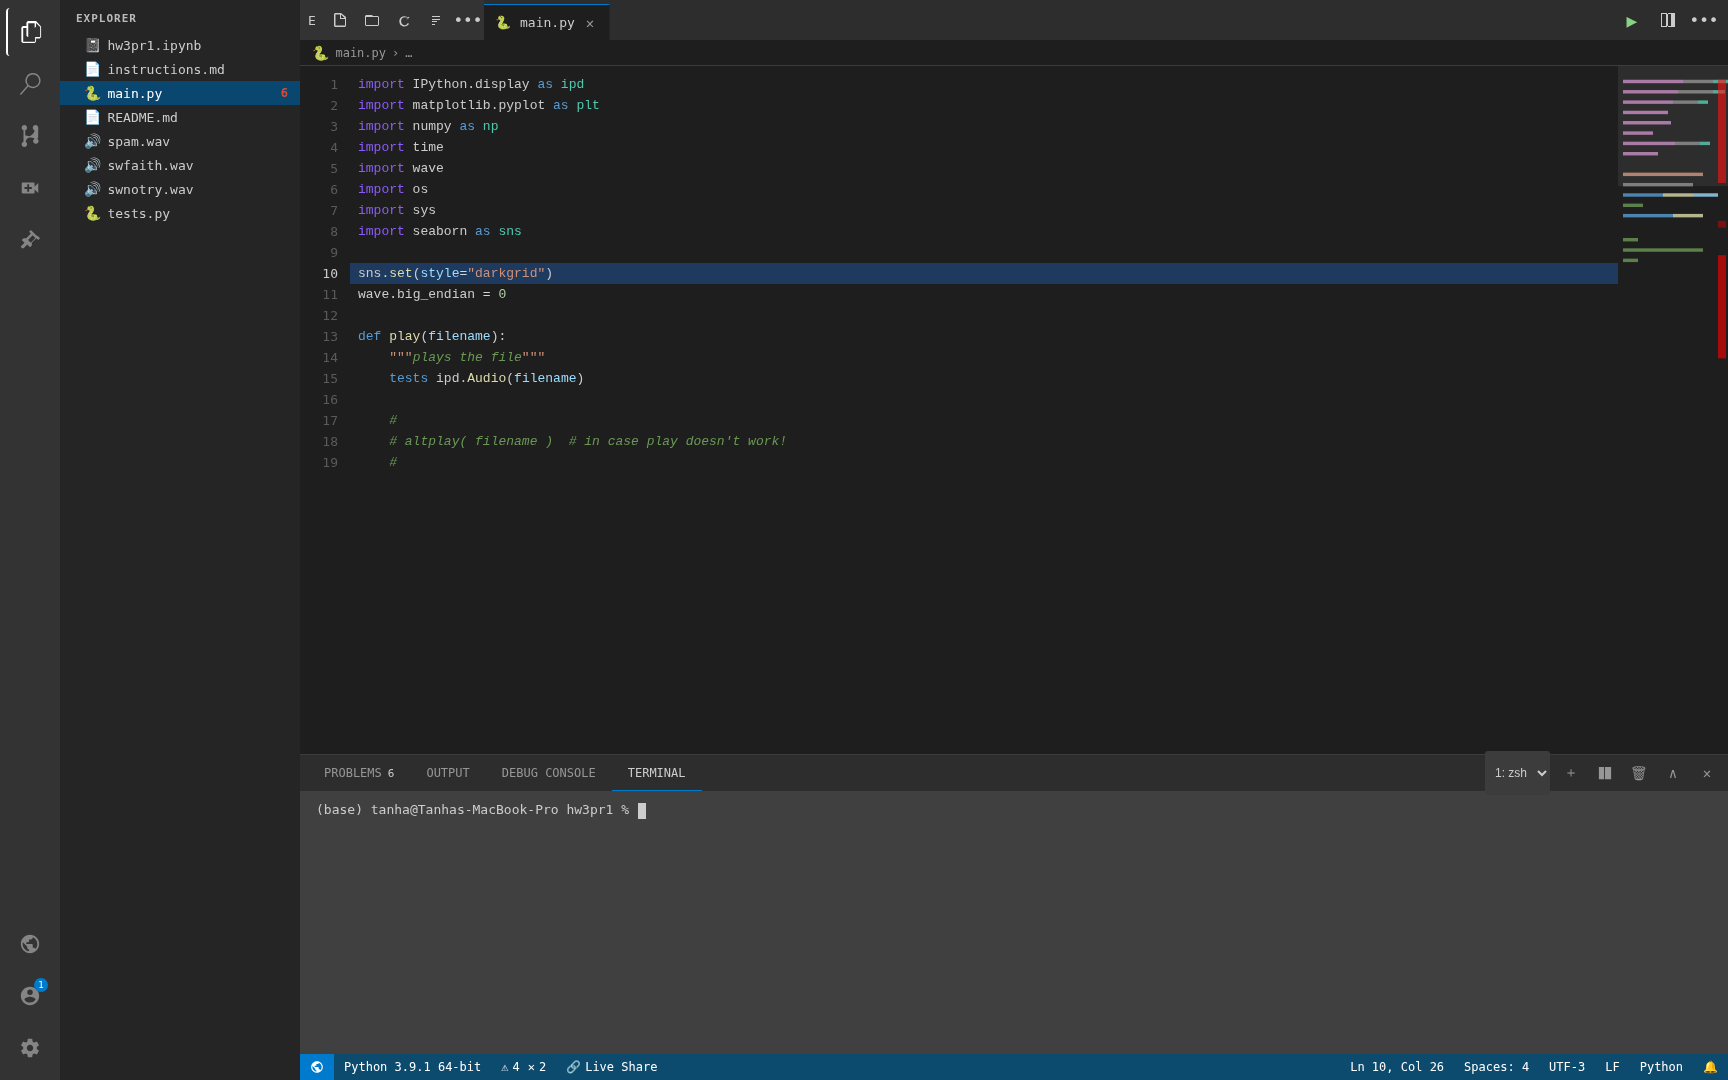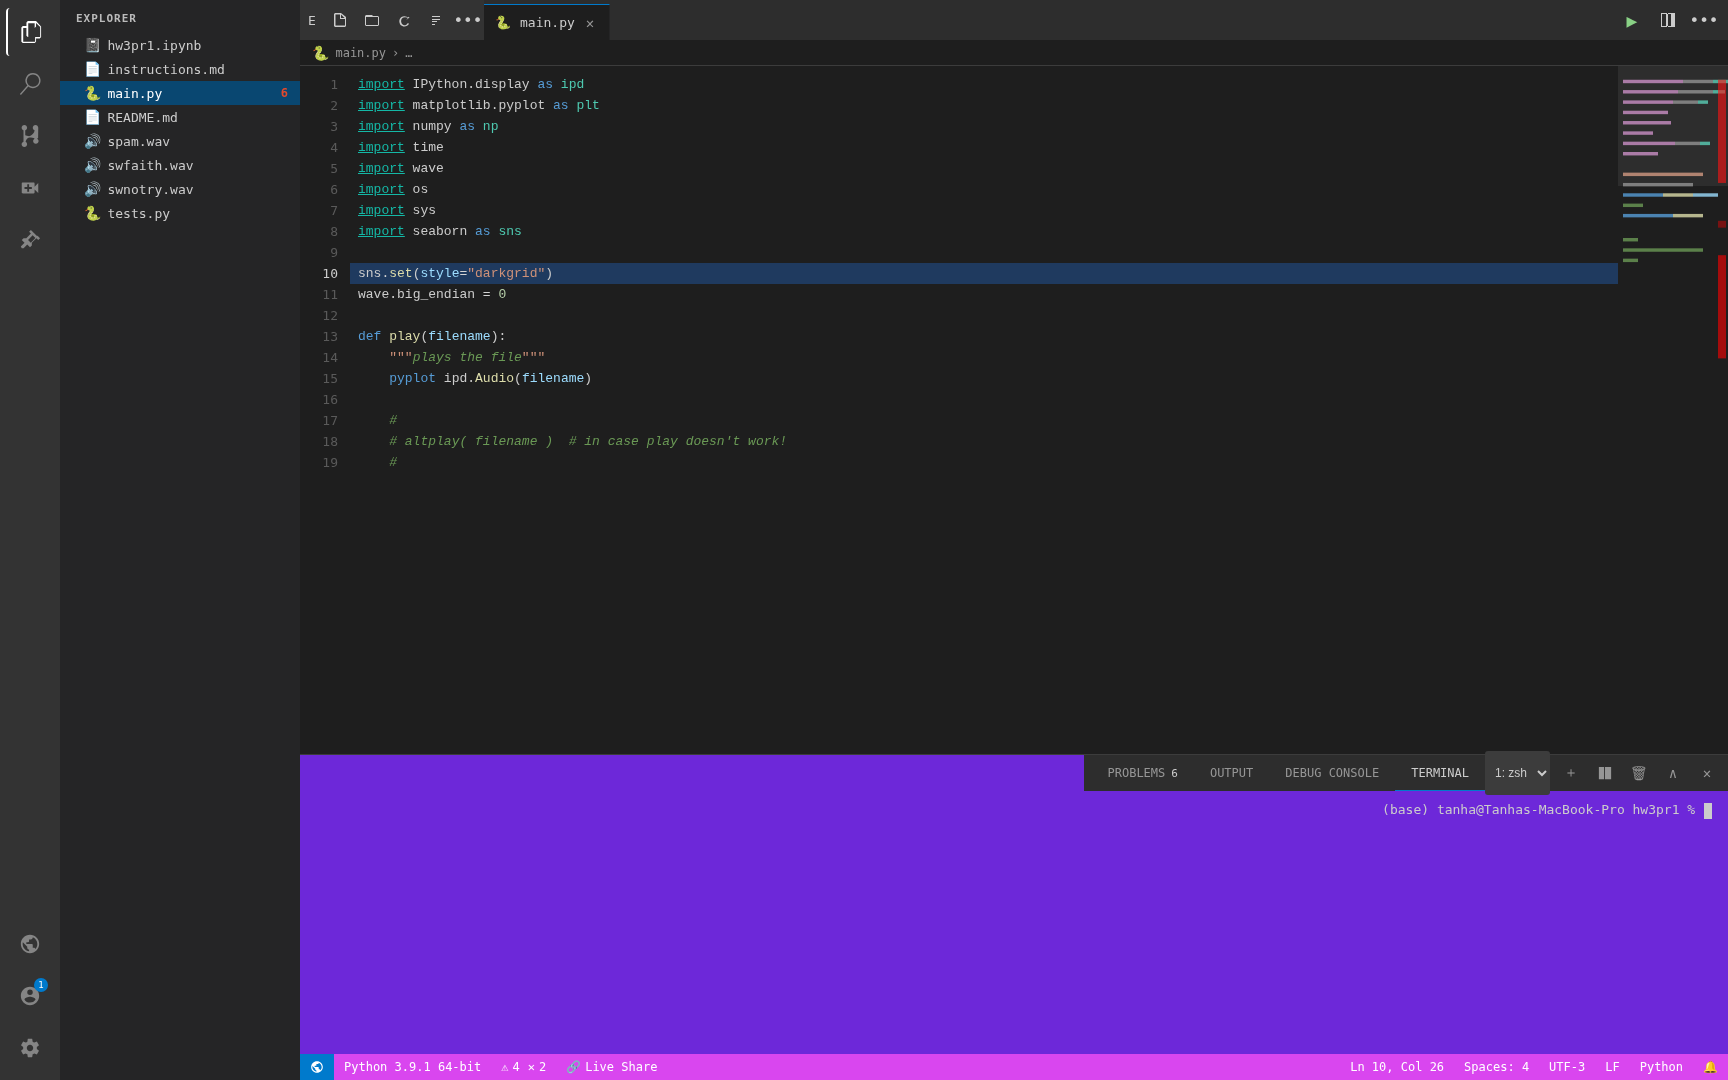--- a/index.html
+++ b/index.html
@@ -201,21 +201,21 @@
     }
     .code-line {
       padding: 0 8px;
       white-space: pre;
       min-height: 21px;
     }
     .code-line.highlighted { background: #1f3a5f; }
 
     
     .kw { color: #569cd6; text-align: center; } 
-    .kw-import { color: #14b8a6; text-decoration: underline; } 
+    .kw-import { color: #8b5cf6; } 
     .string { color: #ce9178; }
     .comment { color: #6a9955; font-style: italic; }
     .fn { color: #dcdcaa; }
     .param { color: #9cdcfe; }
     .normal { color: #cccccc; }
     .alias { color: #4ec9b0; }
     .op { color: #d4d4d4; }
     .num { color: #b5cea8; }
     .method { color: #dcdcaa; }
 
@@ -232,26 +232,25 @@
       top: 0;
       left: 0;
       right: 0;
       height: 120px;
       background: rgba(255,255,255,0.07);
     }
 
     
     .panel {
       height: 300px;
-      background: #6d28d9;
+      background: #404040;
       display: flex;
       flex-direction: column;
       border-top: 1px solid #3c3c3c;
       flex-shrink: 0;
-      align-items: flex-end;
     }
     .panel-tabs {
       height: 36px;
       background: #2d2d2d;
       display: flex;
       align-items: center;
       padding: 0 8px;
       gap: 0;
       flex-shrink: 0;
     }
@@ -317,21 +316,21 @@
       width: 8px;
       height: 16px;
       background: #cccccc;
       vertical-align: middle;
       margin-left: 1px;
     }
 
     
     .status-bar {
       height: 26px;
-      background: #d946ef;
+      background: #0c4a6e;
       display: flex;
       align-items: center;
       font-size: 12px;
       color: white;
       flex-shrink: 0;
     }
     .status-left {
       display: flex;
       align-items: center;
       height: 100%;
@@ -541,21 +540,21 @@
         <div class="code-line"><span class="kw-import">import</span><span class="normal"> wave</span></div>
         <div class="code-line"><span class="kw-import">import</span><span class="normal"> os</span></div>
         <div class="code-line"><span class="kw-import">import</span><span class="normal"> sys</span></div>
         <div class="code-line"><span class="kw-import">import</span><span class="normal"> seaborn </span><span class="kw">as</span><span class="normal"> </span><span class="alias">sns</span></div>
         <div class="code-line"></div>
         <div class="code-line highlighted"><span class="normal">sns</span><span class="op">.</span><span class="method">set</span><span class="normal">(</span><span class="param">style</span><span class="op">=</span><span class="string">"darkgrid"</span><span class="normal">)</span></div>
         <div class="code-line"><span class="normal">wave</span><span class="op">.</span><span class="normal">big_endian</span><span class="op"> = </span><span class="num">0</span></div>
         <div class="code-line"></div>
         <div class="code-line"><span class="kw">def</span><span class="normal"> </span><span class="fn">play</span><span class="normal">(</span><span class="param">filename</span><span class="normal">):</span></div>
         <div class="code-line"><span class="normal">    </span><span class="string">"""</span><span class="comment">plays the file</span><span class="string">"""</span></div>
-        <div class="code-line"><span class="normal">    </span><span class="kw">pyplot</span><span class="normal"> ipd.</span><span class="fn">Audio</span><span class="normal">(</span><span class="param">filename</span><span class="normal">)</span></div>
+        <div class="code-line"><span class="normal">    </span><span class="kw">tests</span><span class="normal"> ipd.</span><span class="fn">Audio</span><span class="normal">(</span><span class="param">filename</span><span class="normal">)</span></div>
         <div class="code-line"></div>
         <div class="code-line"><span class="normal">    </span><span class="comment">#</span></div>
         <div class="code-line"><span class="normal">    </span><span class="comment"># altplay( filename )  # in case play doesn't work!</span></div>
         <div class="code-line"><span class="normal">    </span><span class="comment">#</span></div>
       </div>
 
       <div class="minimap">
         <div class="minimap-highlight"></div>
         <svg width="110" height="100%" viewBox="0 0 110 400" preserveAspectRatio="none">
 

